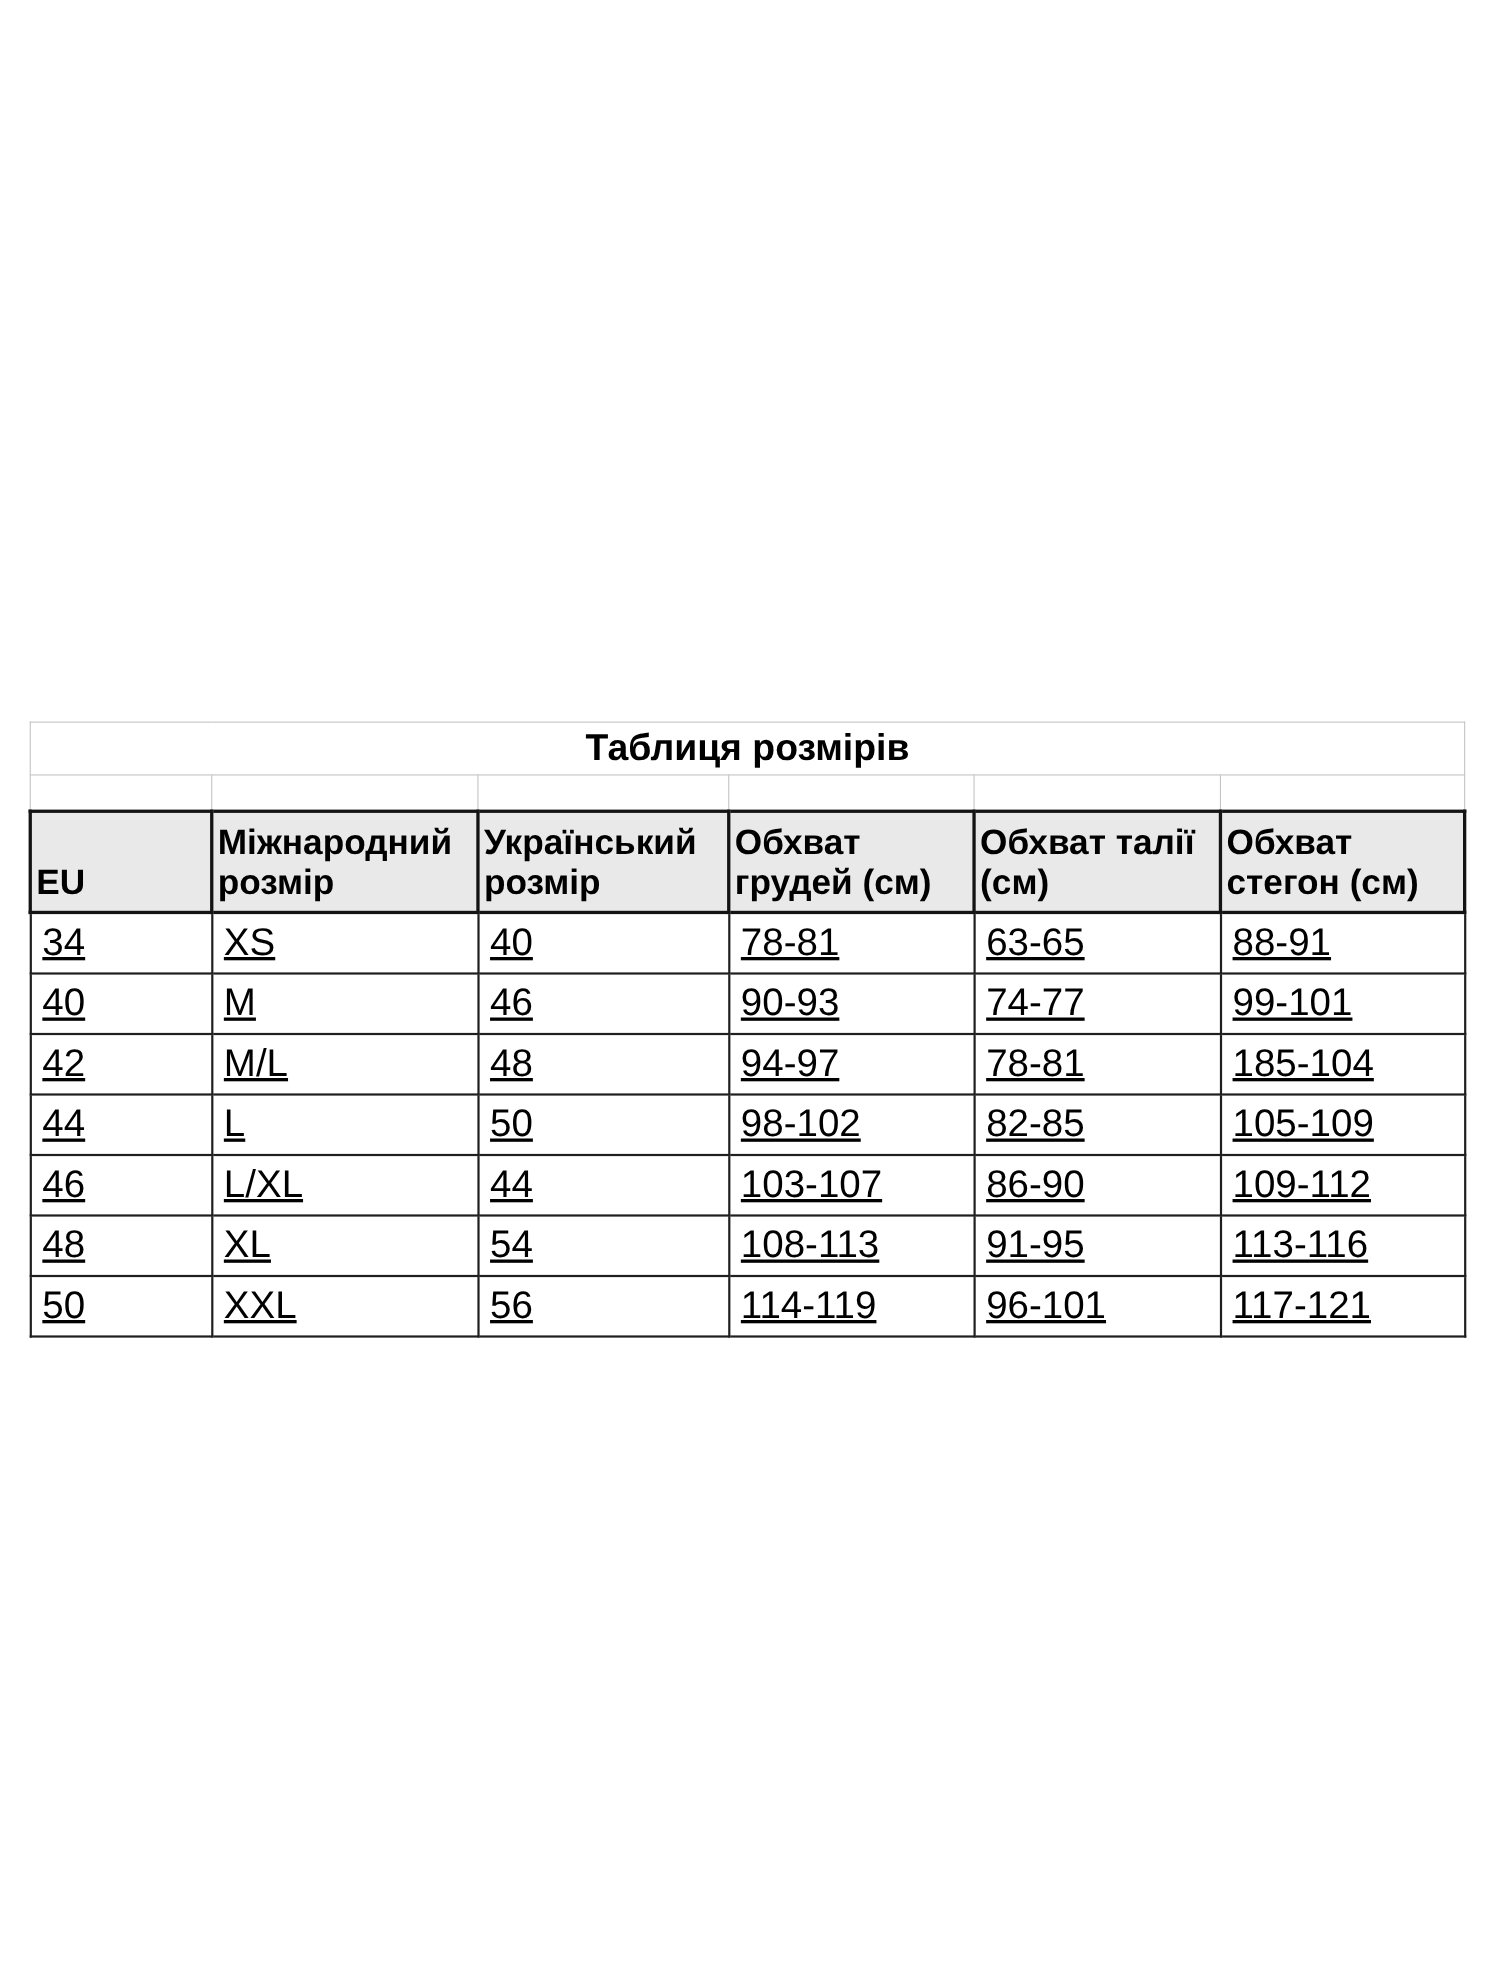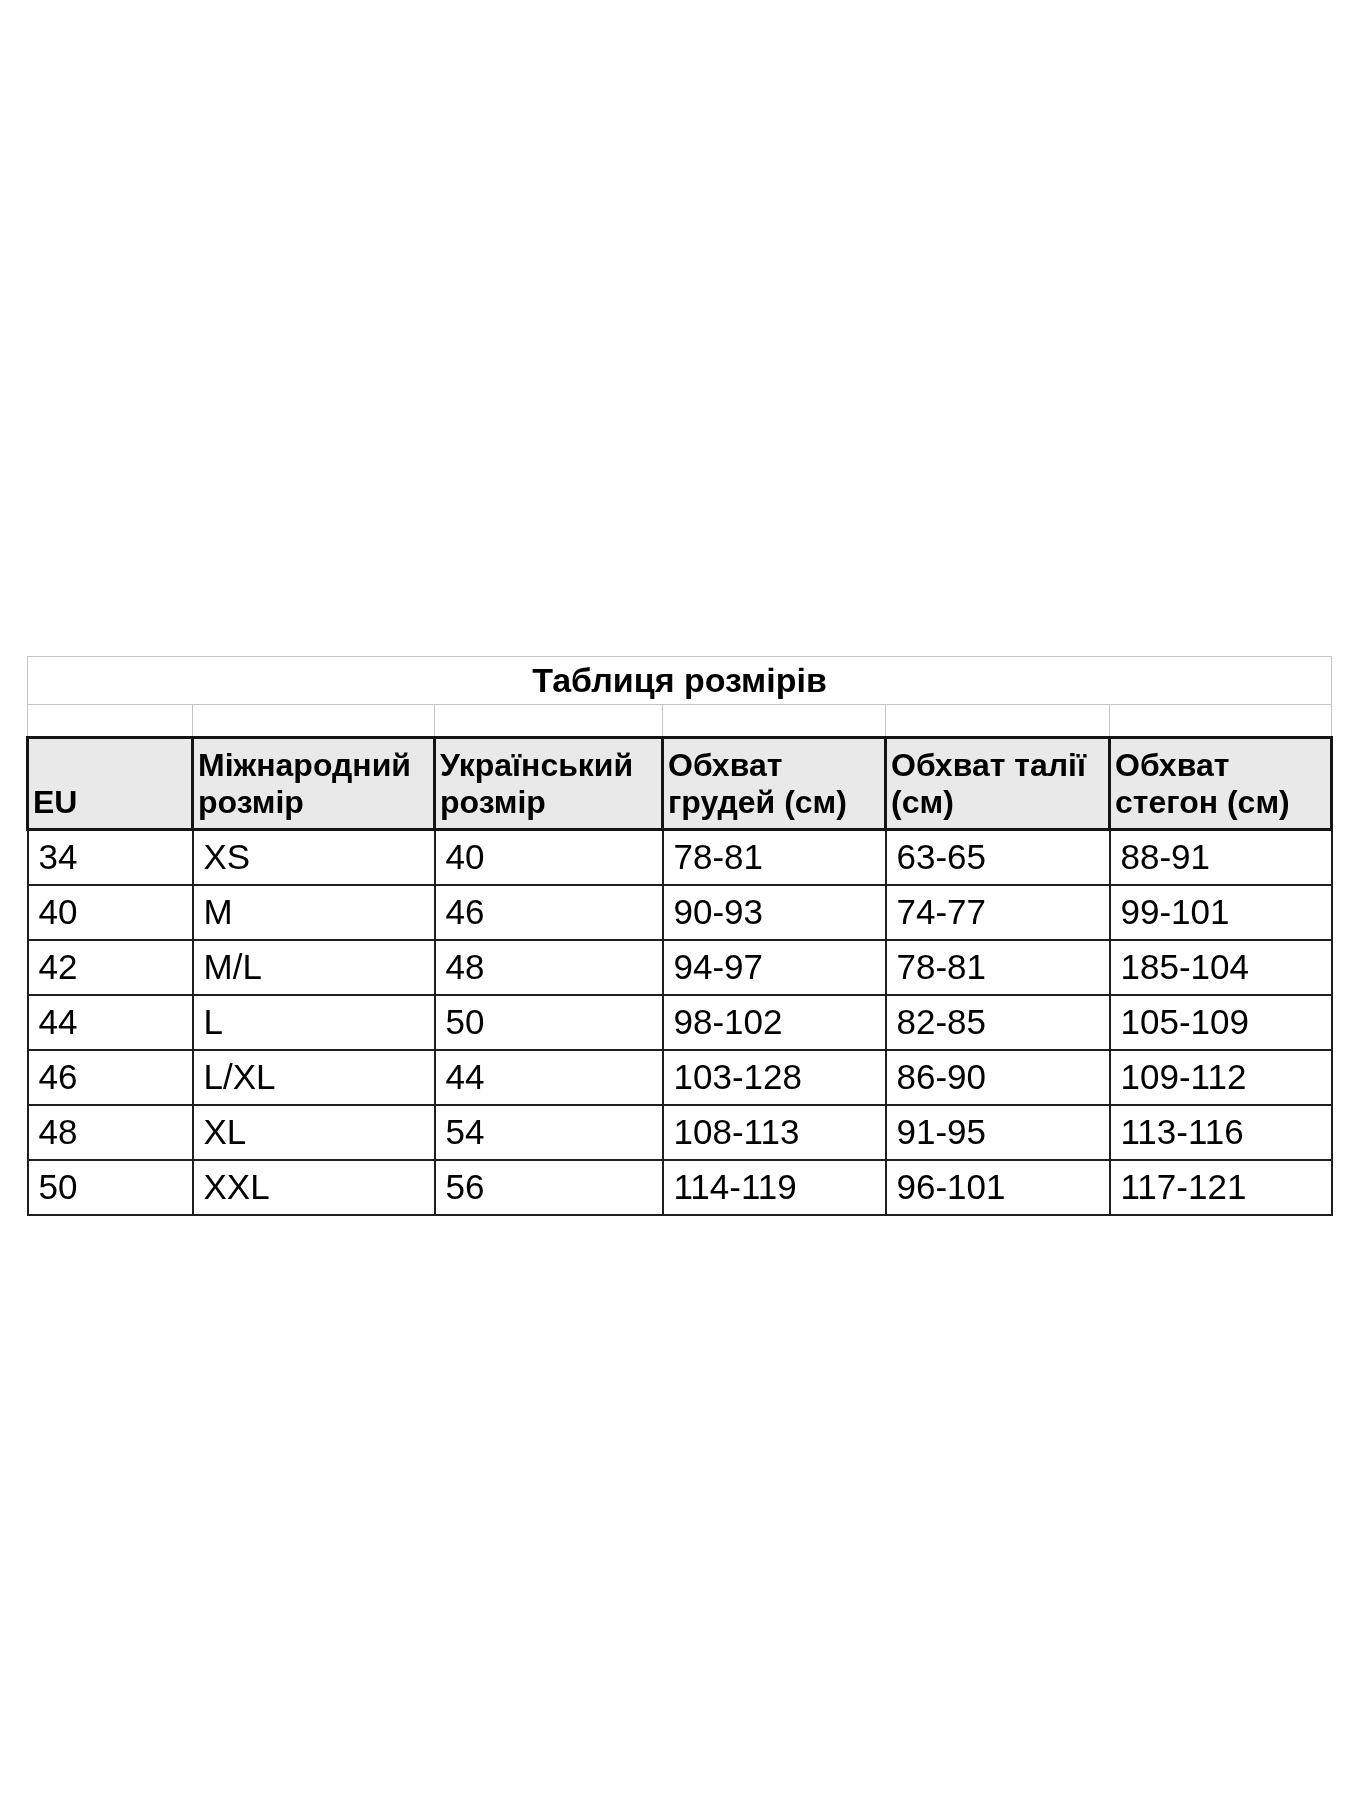--- a/index.html
+++ b/index.html
@@ -61,20 +61,21 @@
     height: 47px;
     border: 2px solid #1f1f1f;
     background: #ffffff;
     font-size: 35px;
     font-weight: normal;
     text-align: left;
     vertical-align: middle;
     padding: 2px 4px 4px 10px;
     white-space: nowrap;
     overflow: hidden;
+    text-decoration: underline;
   }
 </style>
 </head>
 <body>
 
 <div class="canvas">
   <div class="table-wrap">
     <table class="size-table">
       <colgroup>
         <col style="width:165px">
@@ -138,21 +139,21 @@
           <td class="data-cell">L</td>
           <td class="data-cell">50</td>
           <td class="data-cell">98-102</td>
           <td class="data-cell">82-85</td>
           <td class="data-cell">105-109</td>
         </tr>
         <tr>
           <td class="data-cell">46</td>
           <td class="data-cell">L/XL</td>
           <td class="data-cell">44</td>
-          <td class="data-cell">103-128</td>
+          <td class="data-cell">103-107</td>
           <td class="data-cell">86-90</td>
           <td class="data-cell">109-112</td>
         </tr>
         <tr>
           <td class="data-cell">48</td>
           <td class="data-cell">XL</td>
           <td class="data-cell">54</td>
           <td class="data-cell">108-113</td>
           <td class="data-cell">91-95</td>
           <td class="data-cell">113-116</td>

